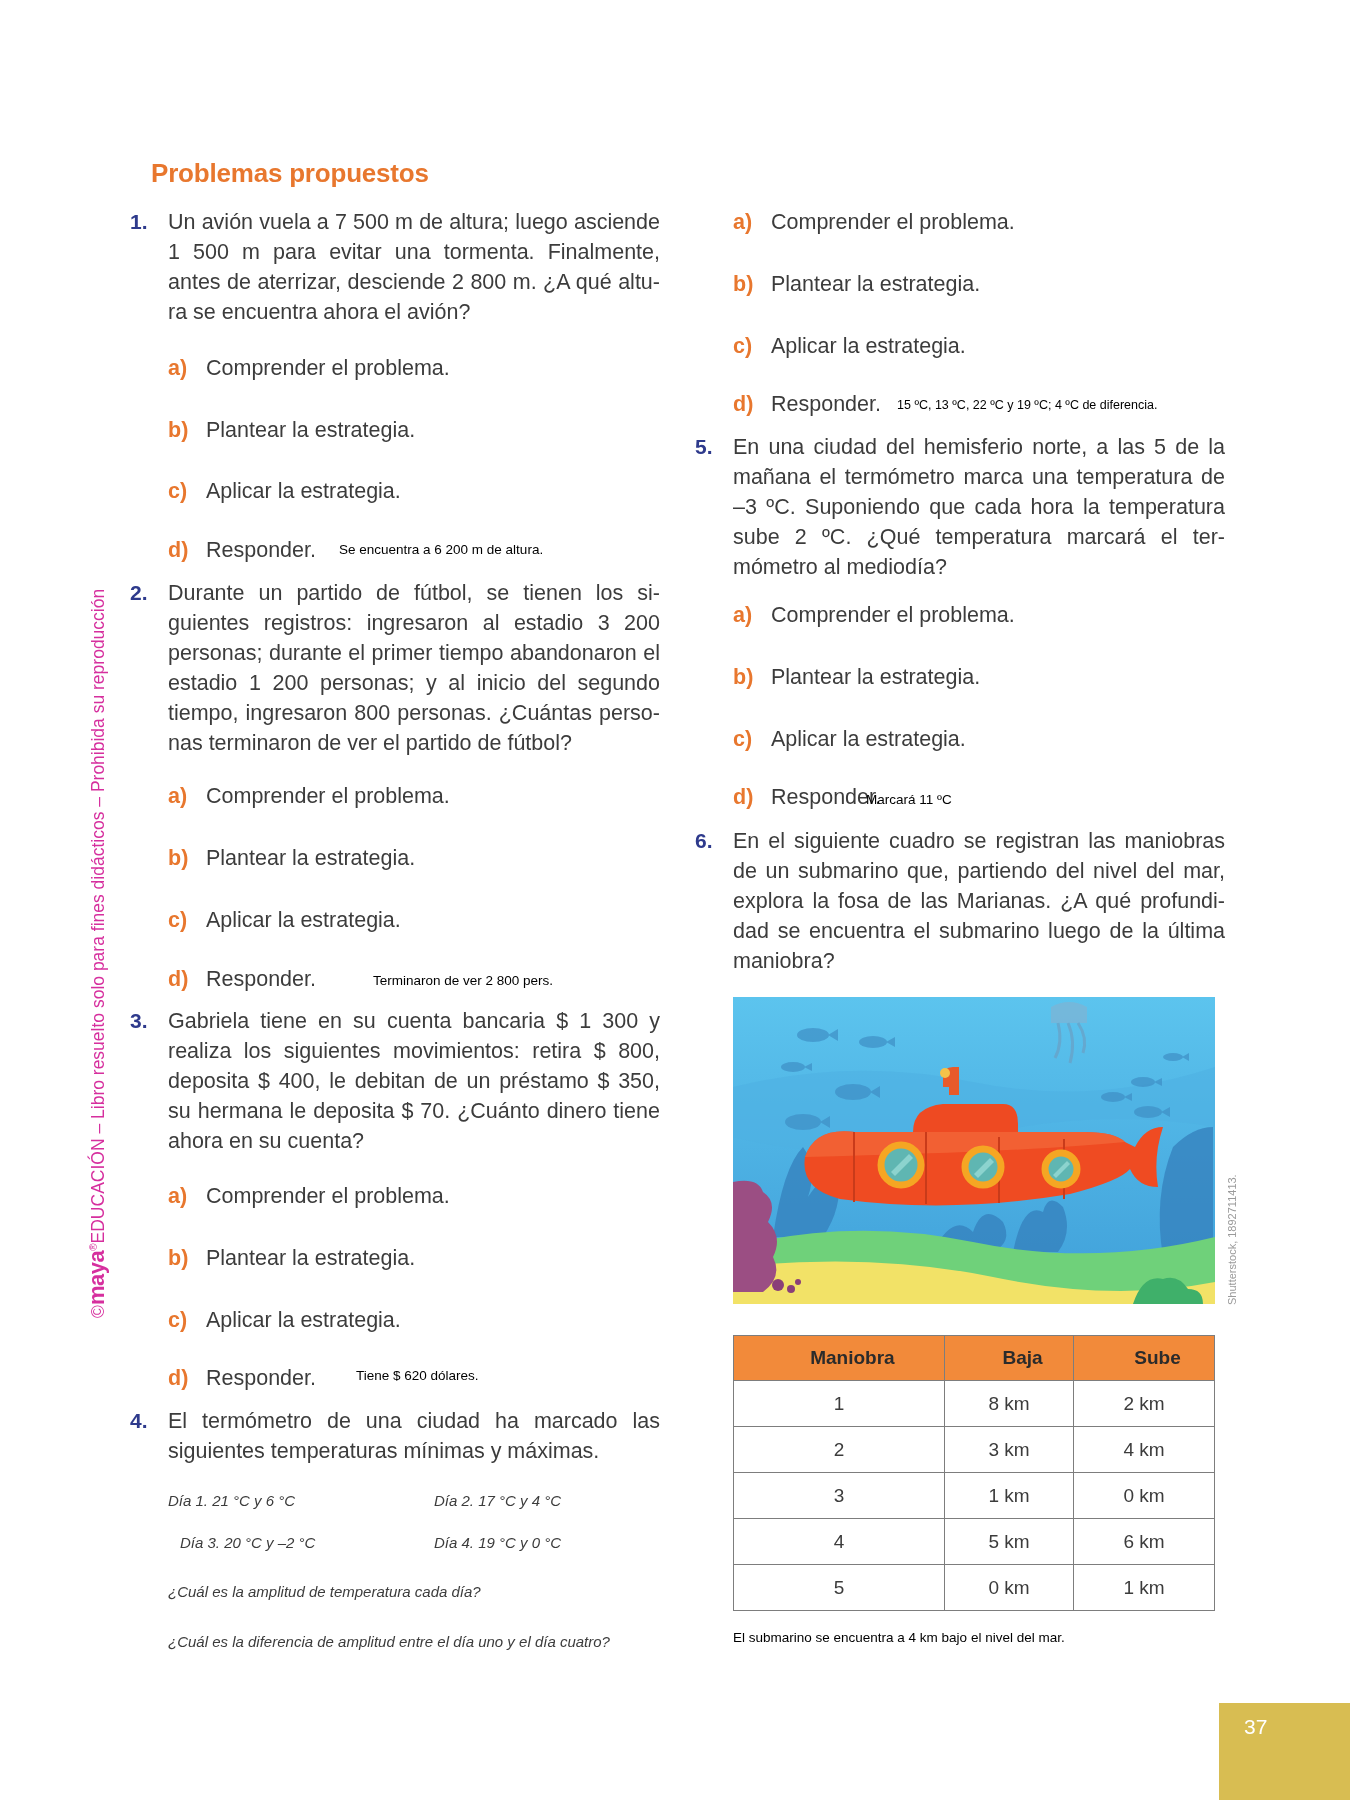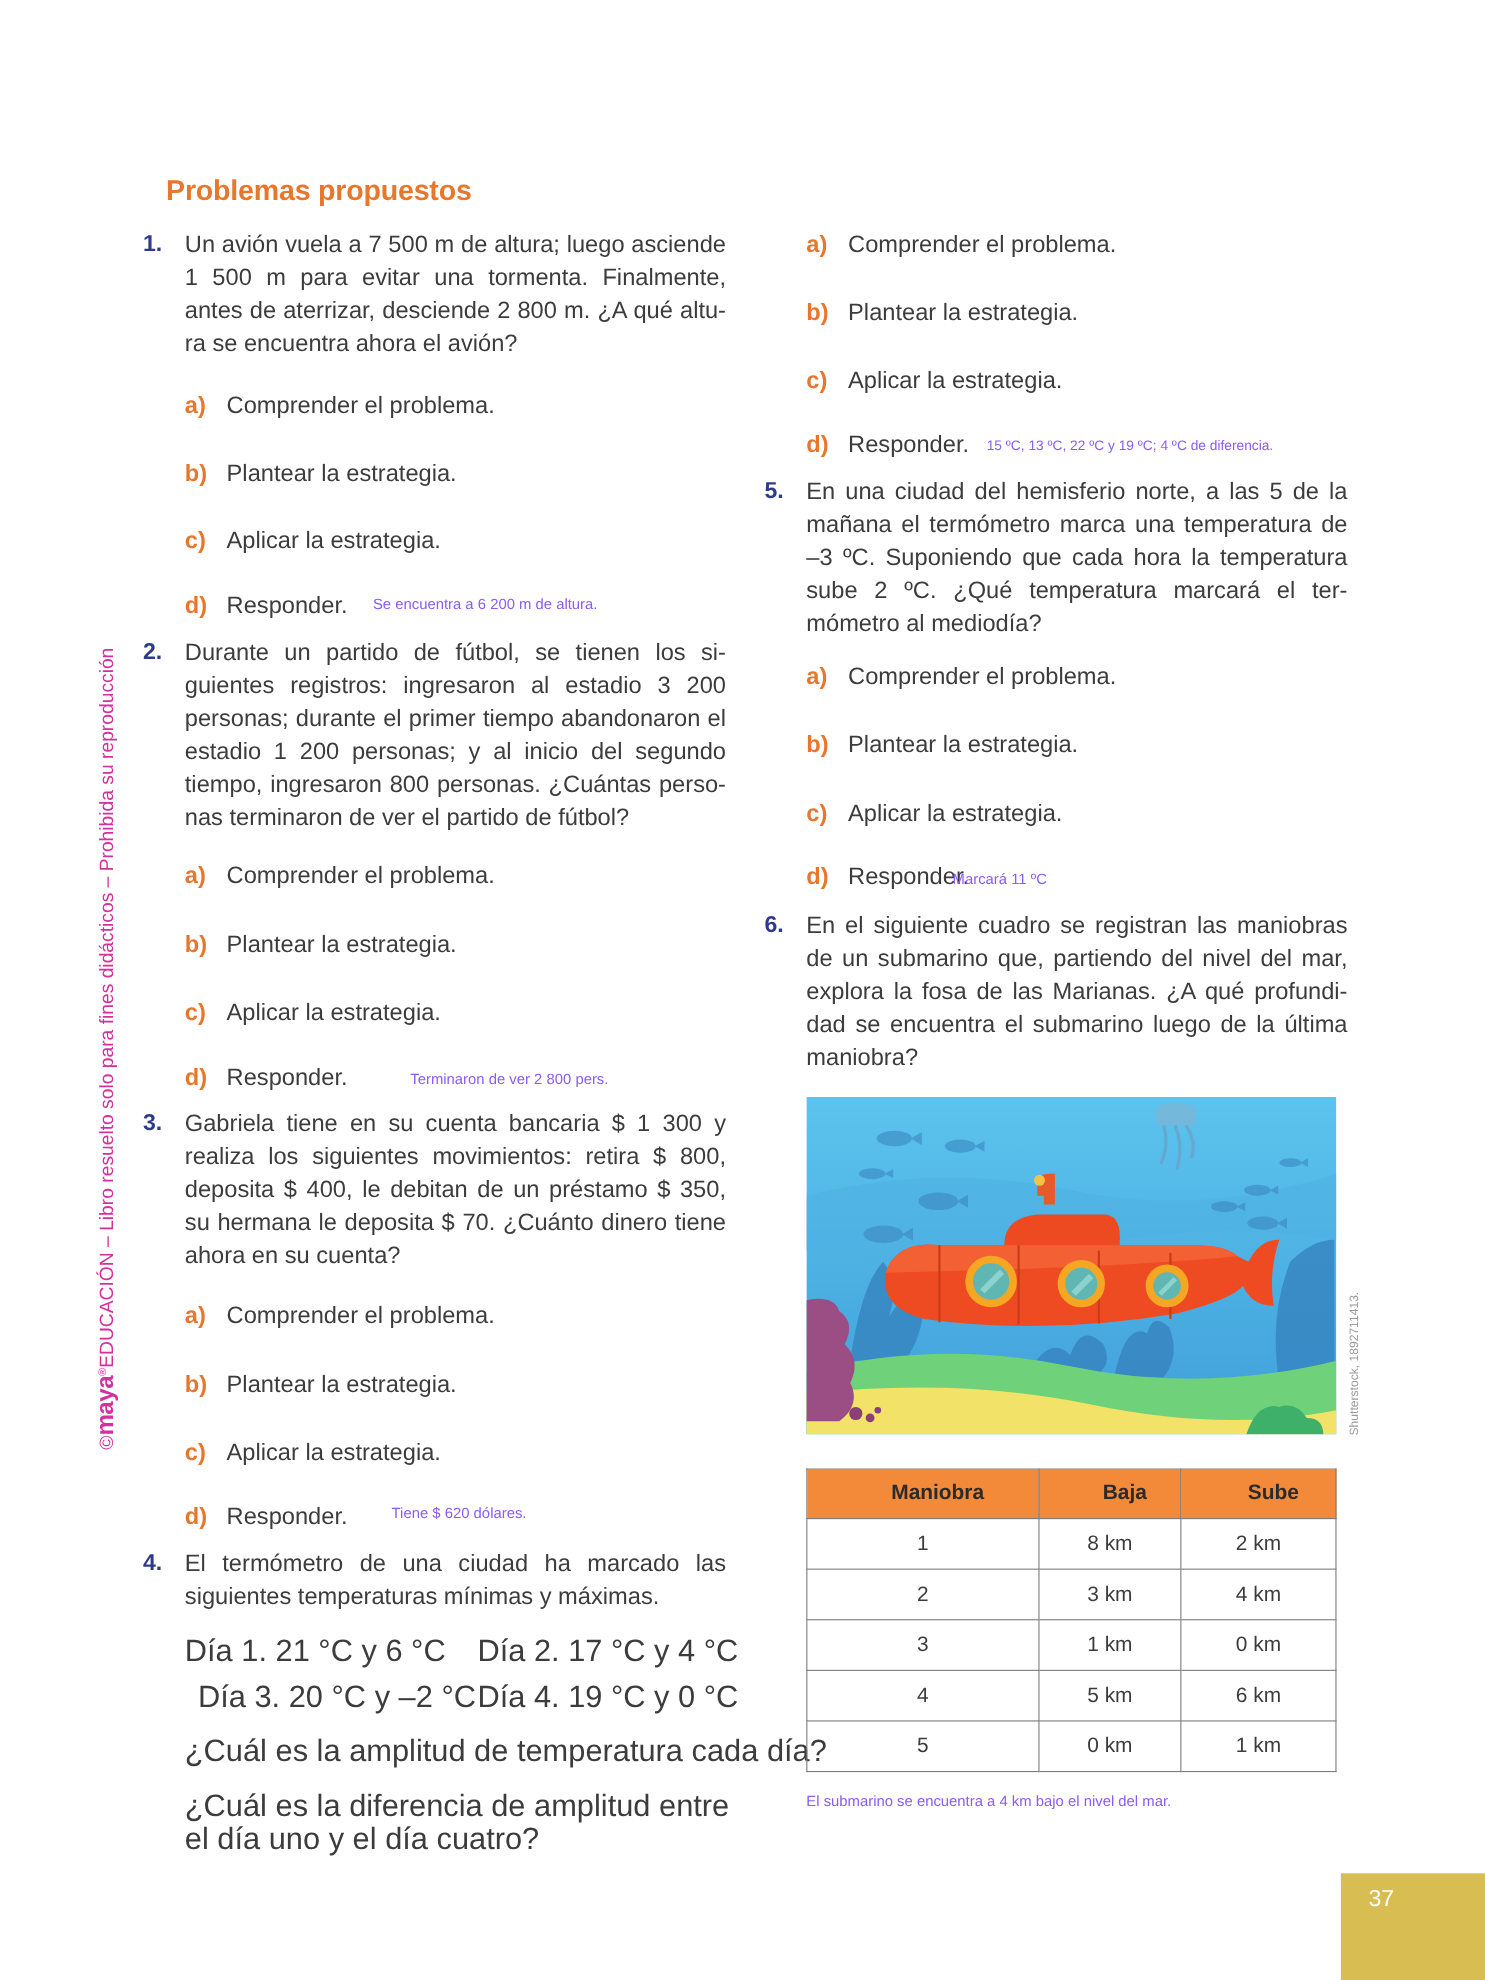--- a/index.html
+++ b/index.html
@@ -8,23 +8,23 @@
     .abs { position: absolute; margin-left: 21px; }
 
     .section-title { left: 130px; top: 158px; font-size: 26px; font-weight: bold; color: #e8772e; letter-spacing: -0.2px; }
 
     .problem { position: absolute; width: 530px; font-size: 21.5px; line-height: 30px; color: #3c3c3c; }
     .problem .num { position: absolute; left: 0; top: 0; font-weight: bold; color: #2e3a8c; font-size: 21px; }
     .problem .text { margin-left: 38px; text-align: justify; hyphens: manual; }
 
     .step { position: absolute; font-size: 21.5px; color: #3c3c3c; white-space: nowrap; line-height: 30px; }
     .step .letter { display: inline-block; width: 38px; font-weight: bold; color: #e8772e; }
-    .answer { position: absolute; font-size: 13.5px; color: #8b5cf6; white-space: nowrap; line-height: 20px; }
-
-    .temps { position: absolute; font-size: 28px; color: #3c3c3c; white-space: nowrap; line-height: 30px; }
+    .answer { position: absolute; font-size: 13.5px; color: #000000; white-space: nowrap; line-height: 20px; }
+
+    .temps { position: absolute; font-size: 15px; color: #3c3c3c; white-space: nowrap; line-height: 30px; font-style: italic; }
 
     .side-text { position: absolute; left: 83px; top: 1318px; transform-origin: 0 0; transform: rotate(-90deg);
       font-size: 17.5px; color: #d62f9e; white-space: nowrap; line-height: 22px; }
     .side-text .maya { font-weight: bold; font-size: 22px; letter-spacing: -0.5px; }
     .side-text sup { font-size: 10px; }
 
     .credit { position: absolute; left: 1226px; top: 1305px; transform-origin: 0 0; transform: rotate(-90deg);
       font-size: 11px; color: #9a9a9a; white-space: nowrap; }
 
     .illustration { position: absolute; left: 733px; top: 997px; width: 482px; height: 307px; overflow: hidden; }

